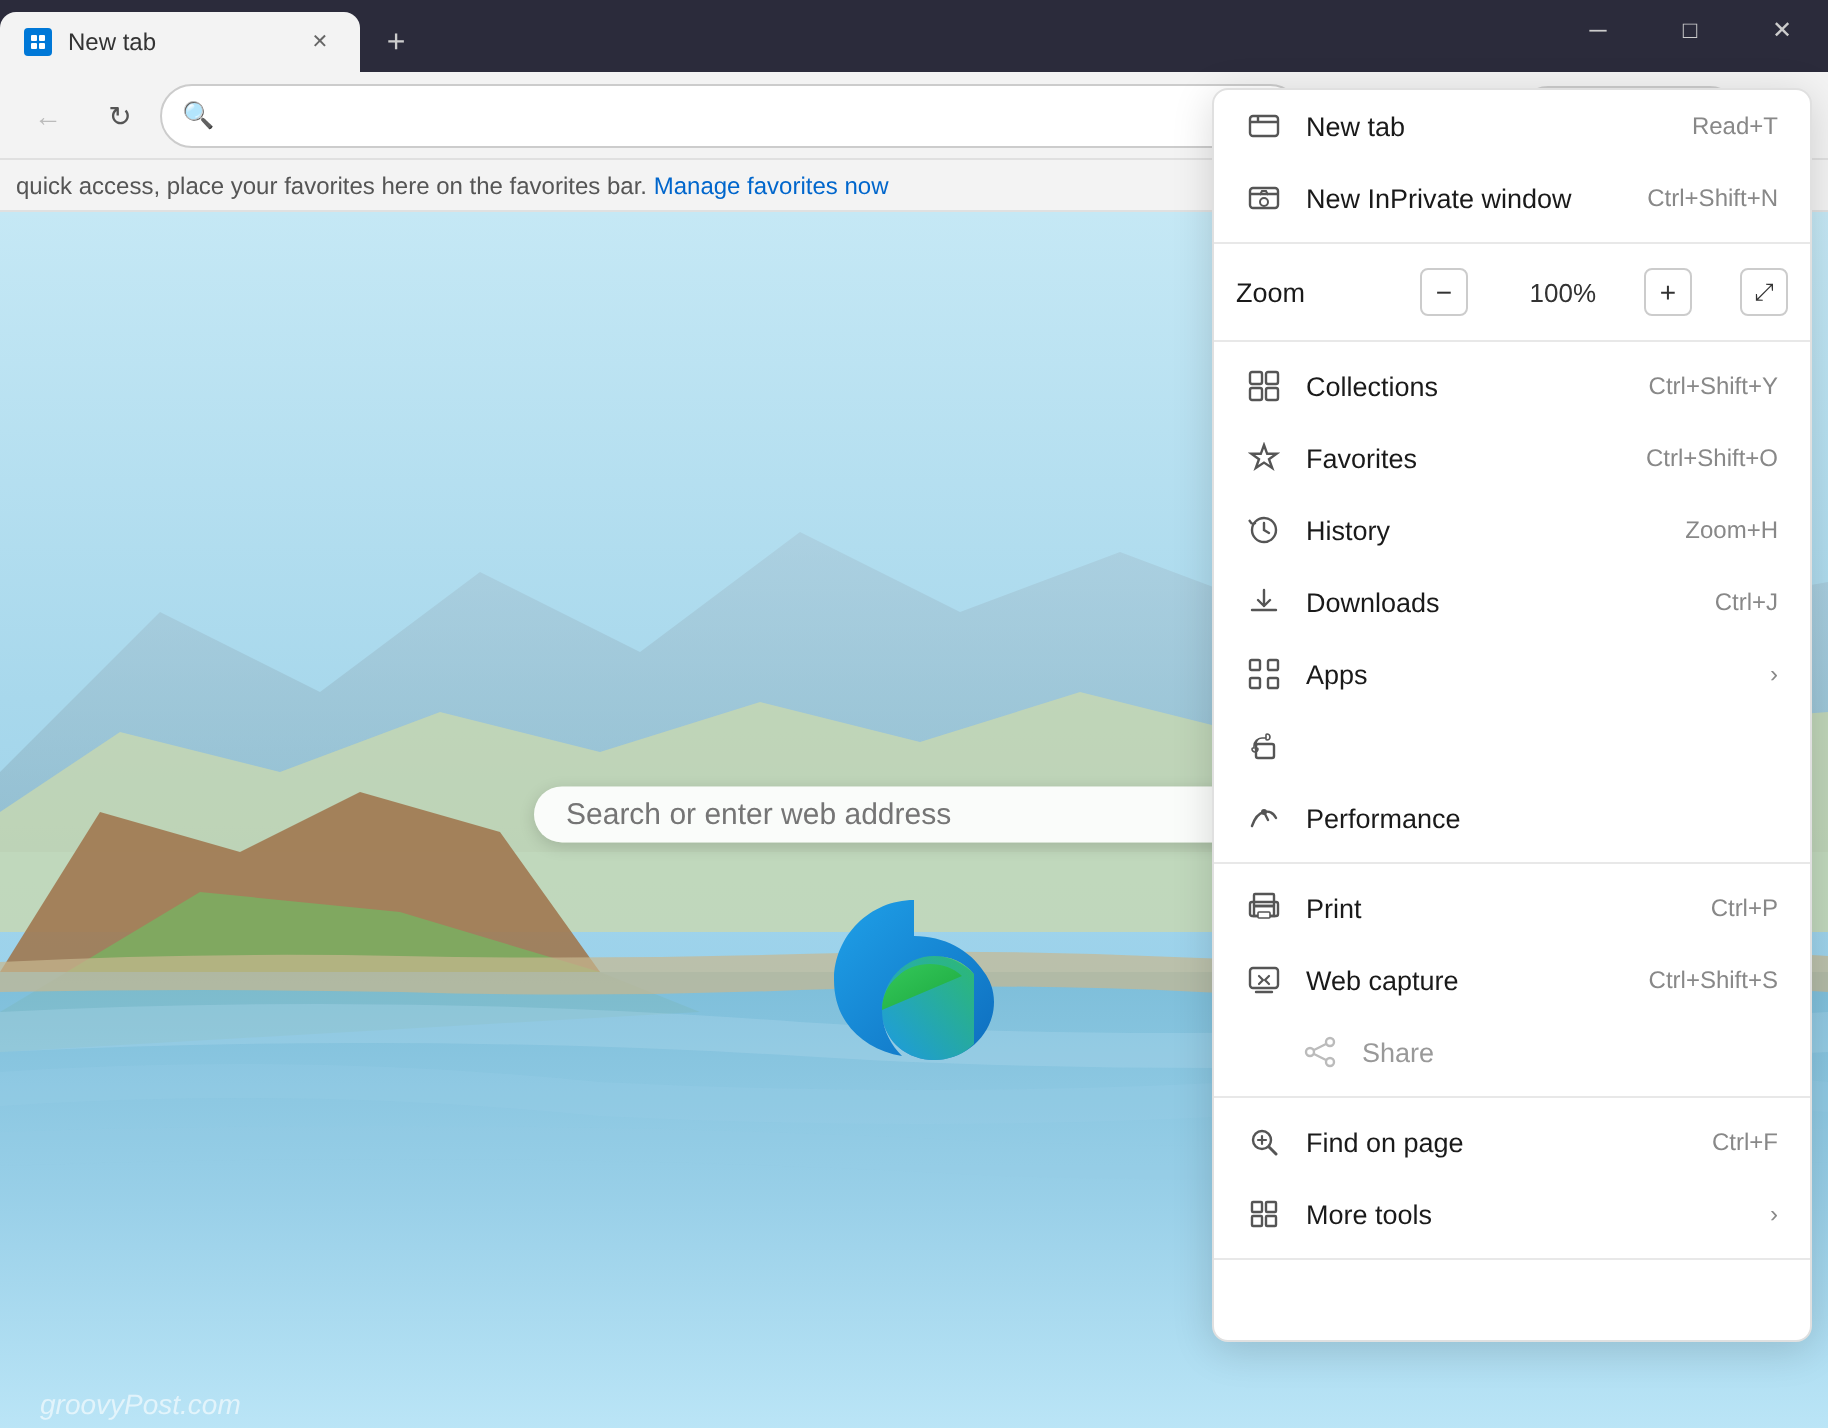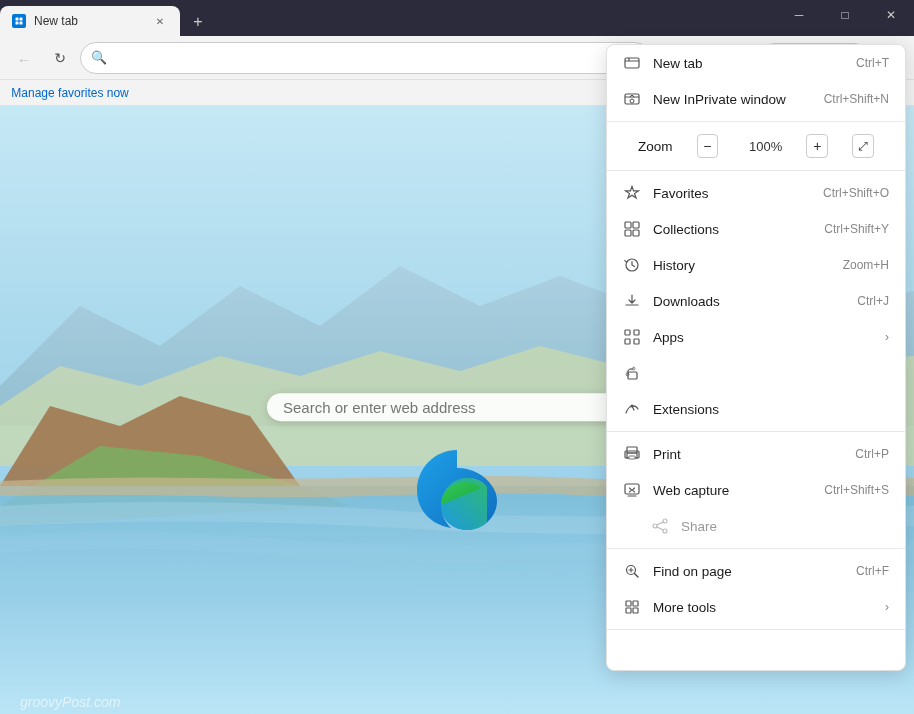--- a/index.html
+++ b/index.html
@@ -360,21 +360,21 @@
     .menu-divider {
       height: 1px;
       background: #e8e8e8;
       margin: 4px 0;
     }
 
     
     .zoom-control {
       display: flex;
       align-items: center;
-      padding: 6px 31px;
+      padding: 6px 11px;
       gap: 24px;
       min-height: 40px;
     }
     .zoom-label {
       flex: 1;
       font-size: 13.5px;
       color: #1a1a1a;
     }
     .zoom-btn {
       width: 24px;
@@ -463,21 +463,21 @@
     <div class="avatar">
       <span class="avatar-img">👤</span>
     </div>
   </button>
   <button class="more-btn">
     <span>···</span>
   </button>
 </div>
 
 <div class="favorites-bar">
-  &nbsp;
+  <span>quick access, place your favorites here on the favorites bar.</span>&nbsp;
   <a href="#">Manage favorites now</a>
 </div>
 
 <div class="browser-content">
 
   <div class="bg-landscape">
     <svg class="landscape-svg" viewBox="0 0 914 608" preserveAspectRatio="xMidYMid slice" xmlns="http://www.w3.org/2000/svg">
 
       <defs>
         <linearGradient id="skyGrad" x1="0" y1="0" x2="0" y2="1">
@@ -556,21 +556,21 @@
 <div class="dropdown-menu">
   <div class="menu-item">
     <span class="menu-icon">
       <svg width="16" height="16" viewBox="0 0 16 16" fill="none">
         <rect x="1" y="3" width="14" height="10" rx="1.5" stroke="#555" stroke-width="1.2" fill="none"></rect>
         <path d="M1 6h14" stroke="#555" stroke-width="1.2"></path>
         <path d="M5 3V6" stroke="#555" stroke-width="1.2"></path>
       </svg>
     </span>
     <span class="menu-label">New tab</span>
-    <span class="menu-shortcut">Ctrl+T</span>
+    <span class="menu-shortcut">Read+T</span>
   </div>
 
 
   <div class="menu-item">
     <span class="menu-icon">
       <svg width="16" height="16" viewBox="0 0 16 16" fill="none">
         <rect x="1" y="3" width="14" height="10" rx="1.5" stroke="#555" stroke-width="1.2" fill="none"></rect>
         <path d="M1 6h14" stroke="#555" stroke-width="1.2"></path>
         <circle cx="8" cy="10" r="2" stroke="#555" stroke-width="1"></circle>
         <path d="M6 6.5 L7 4.5 L9 4.5 L10 6.5" stroke="#555" stroke-width="1"></path>
@@ -588,43 +588,43 @@
     <span class="zoom-value">100%</span>
     <button class="zoom-btn">+</button>
     <button class="zoom-expand">⤢</button>
   </div>
 
   <div class="menu-divider"></div>
 
   <div class="menu-item">
     <span class="menu-icon">
       <svg width="16" height="16" viewBox="0 0 16 16" fill="none">
-        <path d="M8 1.5L9.6 5.9H14.3L10.5 8.6L12.1 13L8 10.3L3.9 13L5.5 8.6L1.7 5.9H6.4Z" stroke="#555" stroke-width="1.2" fill="none"></path>
-      </svg>
-    </span>
-    <span class="menu-label">Favorites</span>
-    <span class="menu-shortcut">Ctrl+Shift+O</span>
-  </div>
-
-  <div class="menu-item">
-    <span class="menu-icon">
-      <svg width="16" height="16" viewBox="0 0 16 16" fill="none">
         <rect x="1" y="1" width="6" height="6" rx="1" stroke="#555" stroke-width="1.2" fill="none"></rect>
         <rect x="9" y="1" width="6" height="6" rx="1" stroke="#555" stroke-width="1.2" fill="none"></rect>
         <rect x="1" y="9" width="6" height="6" rx="1" stroke="#555" stroke-width="1.2" fill="none"></rect>
         <rect x="9" y="9" width="6" height="6" rx="1" stroke="#555" stroke-width="1.2" fill="none"></rect>
       </svg>
     </span>
     <span class="menu-label">Collections</span>
     <span class="menu-shortcut">Ctrl+Shift+Y</span>
   </div>
 
   <div class="menu-item">
     <span class="menu-icon">
       <svg width="16" height="16" viewBox="0 0 16 16" fill="none">
+        <path d="M8 1.5L9.6 5.9H14.3L10.5 8.6L12.1 13L8 10.3L3.9 13L5.5 8.6L1.7 5.9H6.4Z" stroke="#555" stroke-width="1.2" fill="none"></path>
+      </svg>
+    </span>
+    <span class="menu-label">Favorites</span>
+    <span class="menu-shortcut">Ctrl+Shift+O</span>
+  </div>
+
+  <div class="menu-item">
+    <span class="menu-icon">
+      <svg width="16" height="16" viewBox="0 0 16 16" fill="none">
         <circle cx="8" cy="8" r="6" stroke="#555" stroke-width="1.2" fill="none"></circle>
         <path d="M8 4.5V8L10.5 9.5" stroke="#555" stroke-width="1.2" stroke-linecap="round"></path>
         <path d="M2 5 L0.5 3 M2 5 L4 4.5" stroke="#555" stroke-width="1.1"></path>
       </svg>
     </span>
     <span class="menu-label">History</span>
     <span class="menu-shortcut">Zoom+H</span>
   </div>
 
   <div class="menu-item">
@@ -661,21 +661,21 @@
   </div>
 
   <div class="menu-item">
     <span class="menu-icon">
       <svg width="16" height="16" viewBox="0 0 16 16" fill="none">
         <path d="M2 12 Q4 6 8 5 Q12 4 14 8" stroke="#555" stroke-width="1.2" fill="none" stroke-linecap="round"></path>
         <circle cx="8" cy="5" r="1.5" fill="#555"></circle>
         <path d="M8 5 L10 9" stroke="#555" stroke-width="1.2" stroke-linecap="round"></path>
       </svg>
     </span>
-    <span class="menu-label">Extensions</span>
+    <span class="menu-label">Performance</span>
   </div>
 
   <div class="menu-divider"></div>
 
   <div class="menu-item">
     <span class="menu-icon">
       <svg width="16" height="16" viewBox="0 0 16 16" fill="none">
         <rect x="3" y="1" width="10" height="6" rx="0.5" stroke="#555" stroke-width="1.2" fill="none"></rect>
         <path d="M3 7H13V12H3Z" stroke="#555" stroke-width="1.2" fill="none"></path>
         <rect x="1" y="5" width="14" height="7" rx="1" stroke="#555" stroke-width="1.2" fill="none"></rect>

